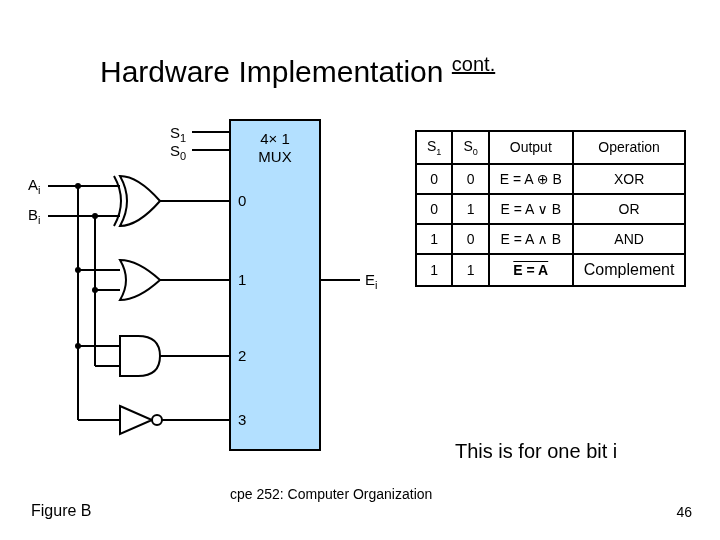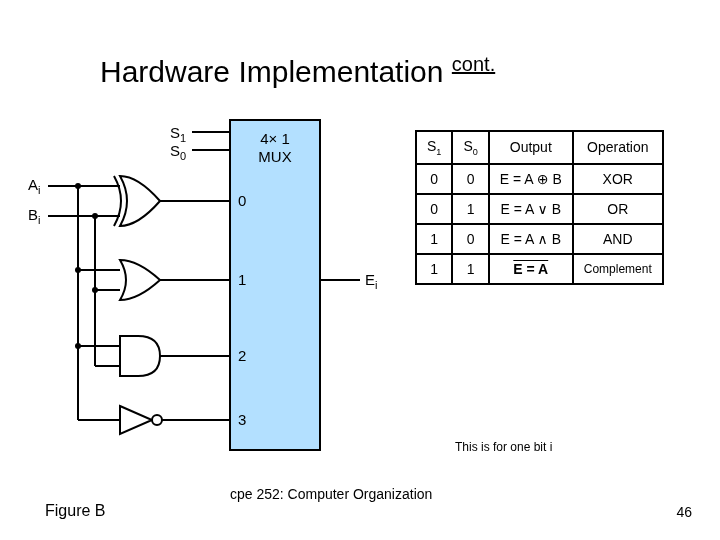--- a/index.html
+++ b/index.html
@@ -46,26 +46,26 @@
     padding: 6px 10px;
     text-align: center;
     background: #fff;
   }
   .ttable th { font-weight: normal; }
 
   .note {
     position: absolute;
     top: 440px;
     left: 455px;
-    font-size: 12px;
+    font-size: 20px;
   }
   .figcap {
     position: absolute;
     bottom: 20px;
-    left: 45px;
+    left: 31px;
     font-size: 16px;
   }
   .footer {
     position: absolute;
     bottom: 38px;
     left: 230px;
     font-size: 14px;
   }
   .pagen {
     position: absolute;
@@ -186,21 +186,21 @@
   <tr>
     <td>1</td>
     <td>0</td>
     <td>E =  A ∧ B</td>
     <td>AND</td>
   </tr>
   <tr>
     <td>1</td>
     <td>1</td>
     <td style="text-decoration:overline;text-decoration-skip-ink:none;font-weight:bold;">E = A</td>
-    <td style="font-size:12px">Complement</td>
+    <td style="font-size:16px">Complement</td>
   </tr>
 </tbody>
   </table>
 
 <div class="note">This is for one bit i</div>
 <div class="figcap">Figure B</div>
 <div class="footer">cpe 252: Computer Organization</div>
 <div class="pagen">46</div>
 
 </body></html>

